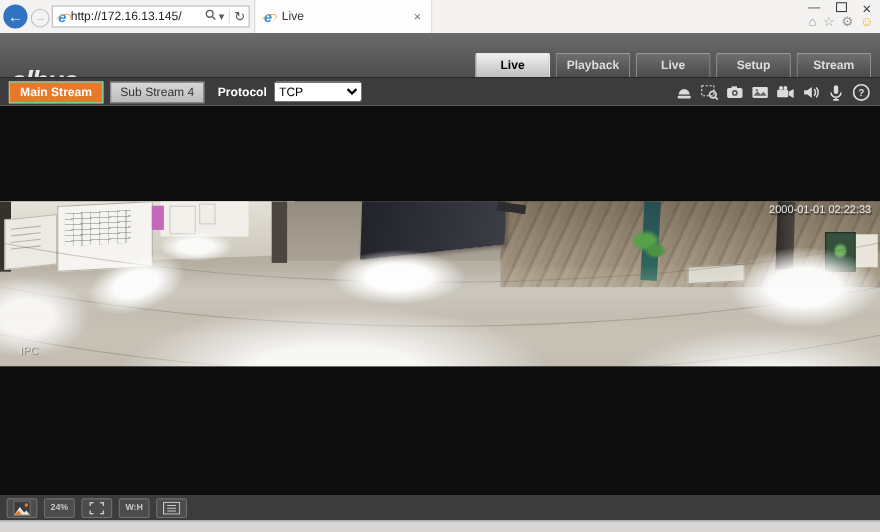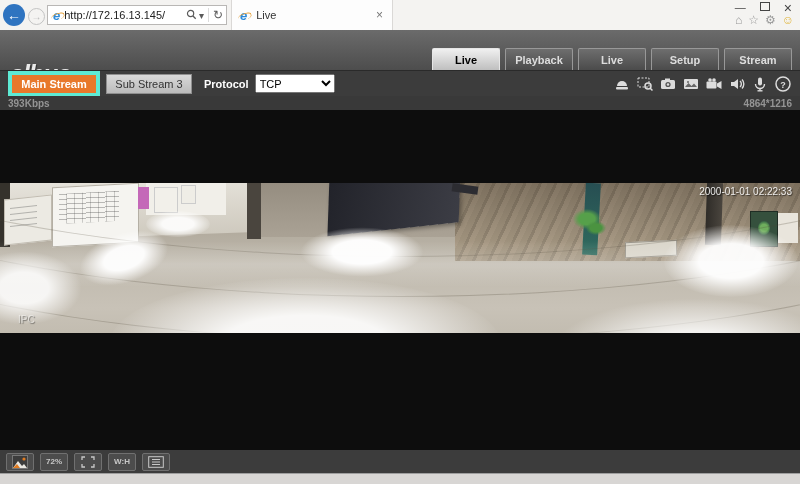--- a/index.html
+++ b/index.html
@@ -37,21 +37,21 @@
   .nav{position:absolute;right:8px;bottom:0;display:flex;gap:5px;align-items:flex-end;}
   .nav-btn{width:66px;height:21px;font-size:11px;font-weight:bold;display:flex;align-items:center;justify-content:center;
            background:linear-gradient(180deg,#6e6e6e,#4b4b4b);color:#ddd;border:1px solid #989898;border-bottom:none;
            border-radius:2px 2px 0 0;cursor:pointer;}
   .nav-btn.active{background:linear-gradient(180deg,#f0f0f0,#bfbfbf);color:#000;border-color:#e6e6e6;}
 
   
   .toolbar{position:absolute;left:0;top:70px;width:800px;height:26px;background:#3c3c3c;border-top:1px solid #2a2a2a;display:flex;align-items:center;padding-left:8px;box-sizing:border-box;gap:6px;}
   .stream-btn{width:84px;height:18px;font-size:11px;display:flex;align-items:center;justify-content:center;
               background:linear-gradient(180deg,#d8d8d8,#bcbcbc);color:#333;border:1px solid #8f8f8f;cursor:pointer;}
-  .stream-btn.active{background:#e8782a;color:#fff;border:4px solid #5eead4;font-weight:bold;}
+  .stream-btn.active{background:#e8782a;color:#fff;border:1px solid #5eead4;font-weight:bold;}
   .proto-label{color:#fff;font-size:11px;font-weight:bold;margin-left:6px;}
   .proto-select{width:80px;height:19px;font-size:11px;font-family:"Liberation Sans",sans-serif;}
   .tool-icons{position:absolute;right:8px;top:0;height:26px;display:flex;align-items:center;gap:4px;}
   .ticon{width:19px;height:19px;display:flex;align-items:center;justify-content:center;cursor:pointer;}
 
   
   .video-wrap{position:absolute;left:0;top:96px;width:800px;height:354px;background:#0d0d0d;}
   .statusbar{position:absolute;left:0;top:0;width:800px;height:14px;background:#393939;display:flex;justify-content:space-between;align-items:center;padding:0 8px;box-sizing:border-box;}
   .statusbar span{font-size:10px;font-weight:bold;color:#949494;}
 
@@ -162,21 +162,21 @@
       <div class="nav-btn active">Live</div>
       <div class="nav-btn">Playback</div>
       <div class="nav-btn">Live</div>
       <div class="nav-btn">Setup</div>
       <div class="nav-btn">Stream</div>
     </div>
   </div>
 
   <div class="toolbar">
     <div class="stream-btn active">Main Stream</div>
-    <div class="stream-btn">Sub Stream 3</div>
+    <div class="stream-btn">Sub Stream 4</div>
     <span class="proto-label">Protocol</span>
     <select class="proto-select">
       <option>TCP</option>
     </select>
 
     <div class="tool-icons">
       <span class="ticon">
         <svg width="18" height="18" viewBox="0 0 18 18">
             <path d="M4 11a5 5 0 0 1 10 0z" fill="#dcdcdc"></path>
             <rect x="3" y="12" width="12" height="2.5" rx="1" fill="#dcdcdc"></rect>
@@ -230,24 +230,20 @@
       <span class="ticon">
         <svg width="18" height="18" viewBox="0 0 18 18">
             <circle cx="9" cy="9" r="7" fill="none" stroke="#dcdcdc" stroke-width="1.5"></circle>
             <text x="9" y="12.5" font-size="9" fill="#dcdcdc" text-anchor="middle" font-weight="bold" font-family="Liberation Sans,sans-serif">?</text>
           </svg>
       </span>
     </div>
   </div>
 
   <div class="video-wrap">
-    <div class="statusbar">
-      <span>393Kbps</span>
-      <span>4864*1216</span>
-    </div>
 
     <div class="pv">
       <div class="pv-wall-left"></div>
       <div class="pv-hall"></div>
       <div class="pv-wall-mid"></div>
       <div class="pv-wall-right"></div>
       <div class="pv-edge-dark"></div>
       <div class="pv-dark-band"></div>
 
       <div class="pv-poster-far">
@@ -300,21 +296,21 @@
 
   <div class="bottom-bar">
     <span class="bb-btn">
       <svg width="16" height="14" viewBox="0 0 16 14">
           <rect x="0.5" y="0.5" width="15" height="13" fill="#3c3c3c" stroke="#777"></rect>
           <path d="M1 13l5-7 4 5 2-2 3 4z" fill="#e8e6e0"></path>
           <path d="M1 13l4-4 3 4z" fill="#e07b20"></path>
           <circle cx="12" cy="4" r="1.6" fill="#e07b20"></circle>
         </svg>
     </span>
-    <span class="bb-btn">72%</span>
+    <span class="bb-btn">24%</span>
     <span class="bb-btn">
       <svg width="14" height="12" viewBox="0 0 14 12">
           <path d="M1 4V1h3M13 4V1h-3M1 8v3h3M13 8v3h-3" stroke="#c8c8c8" fill="none" stroke-width="1.3"></path>
         </svg>
     </span>
     <span class="bb-btn">W:H</span>
     <span class="bb-btn">
       <svg width="16" height="12" viewBox="0 0 16 12">
           <rect x="0.7" y="0.7" width="14.6" height="10.6" fill="none" stroke="#c8c8c8"></rect>
           <line x1="4" y1="3.5" x2="12" y2="3.5" stroke="#c8c8c8"></line>

